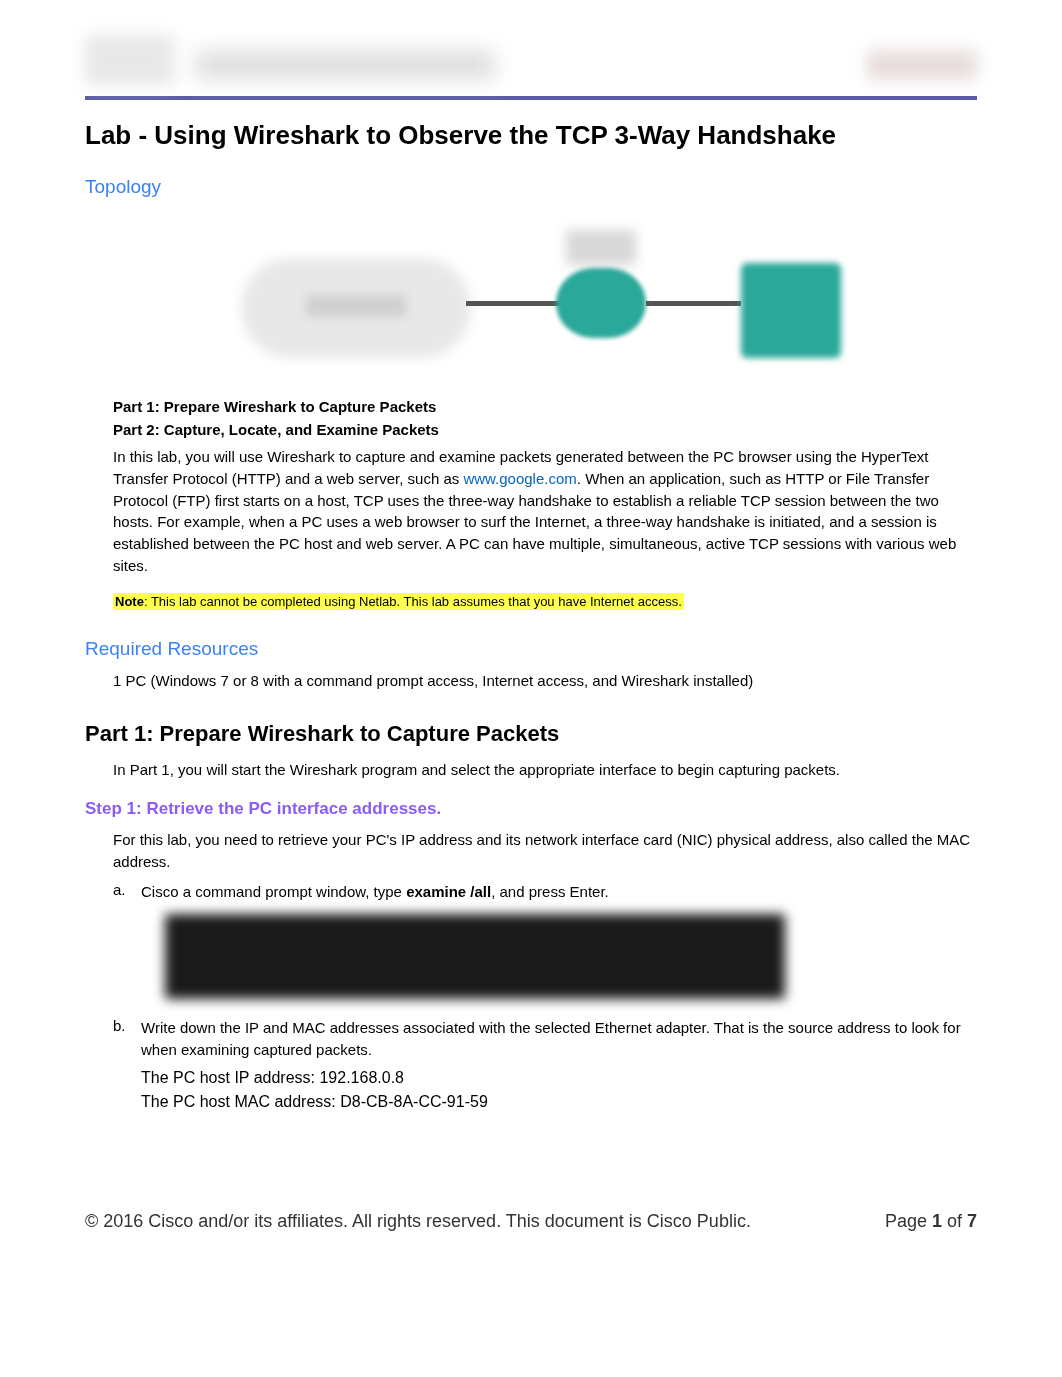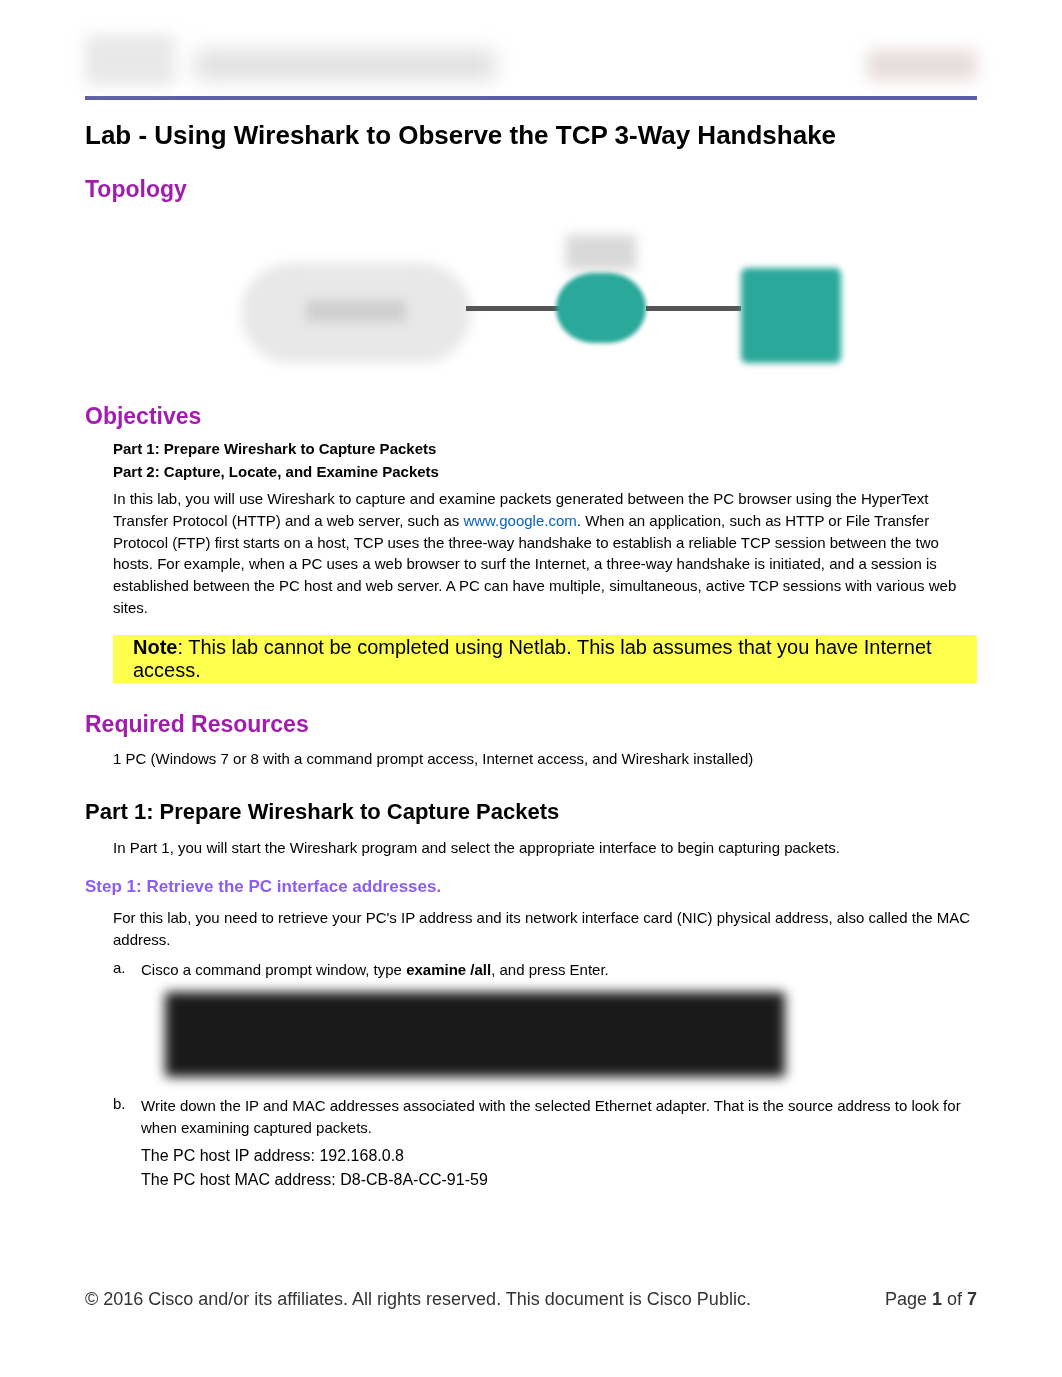--- a/index.html
+++ b/index.html
@@ -46,23 +46,23 @@
       background: #e8dcdc;
       filter: blur(8px);
     }
     h1.doc-title {
       font-size: 26px;
       font-weight: bold;
       color: #000;
       margin: 15px 0 25px 0;
     }
     h2.section-h2 {
-      font-size: 23px;
-      font-weight: bold;
-      color: #a21caf;
+      font-size: 19px;
+      font-weight: normal;
+      color: #3b82f6;
       margin: 20px 0 10px 0;
     }
     h2.part-heading {
       font-size: 22px;
       font-weight: bold;
       color: #000;
       margin: 30px 0 12px 0;
     }
     h3.step-heading {
       font-size: 17px;
@@ -81,22 +81,22 @@
       color: #000;
       line-height: 1.45;
       margin: 8px 0 8px 28px;
     }
     .body-text a, .link {
       color: #0563c1;
       text-decoration: none;
     }
     .note-highlight {
       background: #ffff4d;
-      font-size: 20px;
-      padding: 1px 20px;
+      font-size: 13px;
+      padding: 1px 2px;
       margin: 8px 0 8px 28px;
       display: inline-block;
     }
     .note-bold { font-weight: bold; }
     .topology-figure {
       margin: 20px auto;
       width: 620px;
       height: 160px;
       position: relative;
     }
@@ -204,21 +204,20 @@
   <div class="topology-figure">
     <div class="cloud"></div>
     <div class="cloud-label"></div>
     <div class="line1"></div>
     <div class="router-label"></div>
     <div class="router"></div>
     <div class="line2"></div>
     <div class="pc"></div>
   </div>
 
-  <h2 class="section-h2">Objectives</h2>
   <div class="objective-item">Part 1: Prepare Wireshark to Capture Packets</div>
   <div class="objective-item">Part 2: Capture, Locate, and Examine Packets</div>
 
   <p class="body-text">
     <span>In this lab, you will use Wireshark to capture and examine packets generated between the PC browser using the HyperText Transfer Protocol (HTTP) and a web server, such as </span><a href="#" class="link">www.google.com</a><span>. When an application, such as HTTP or File Transfer Protocol (FTP) first starts on a host, TCP uses the three-way handshake to establish a reliable TCP session between the two hosts. For example, when a PC uses a web browser to surf the Internet, a three-way handshake is initiated, and a session is established between the PC host and web server. A PC can have multiple, simultaneous, active TCP sessions with various web sites.</span>
   </p>
   <div class="note-highlight">
     <span class="note-bold">Note</span><span>: This lab cannot be completed using Netlab. This lab assumes that you have Internet access.</span>
   </div>
 

